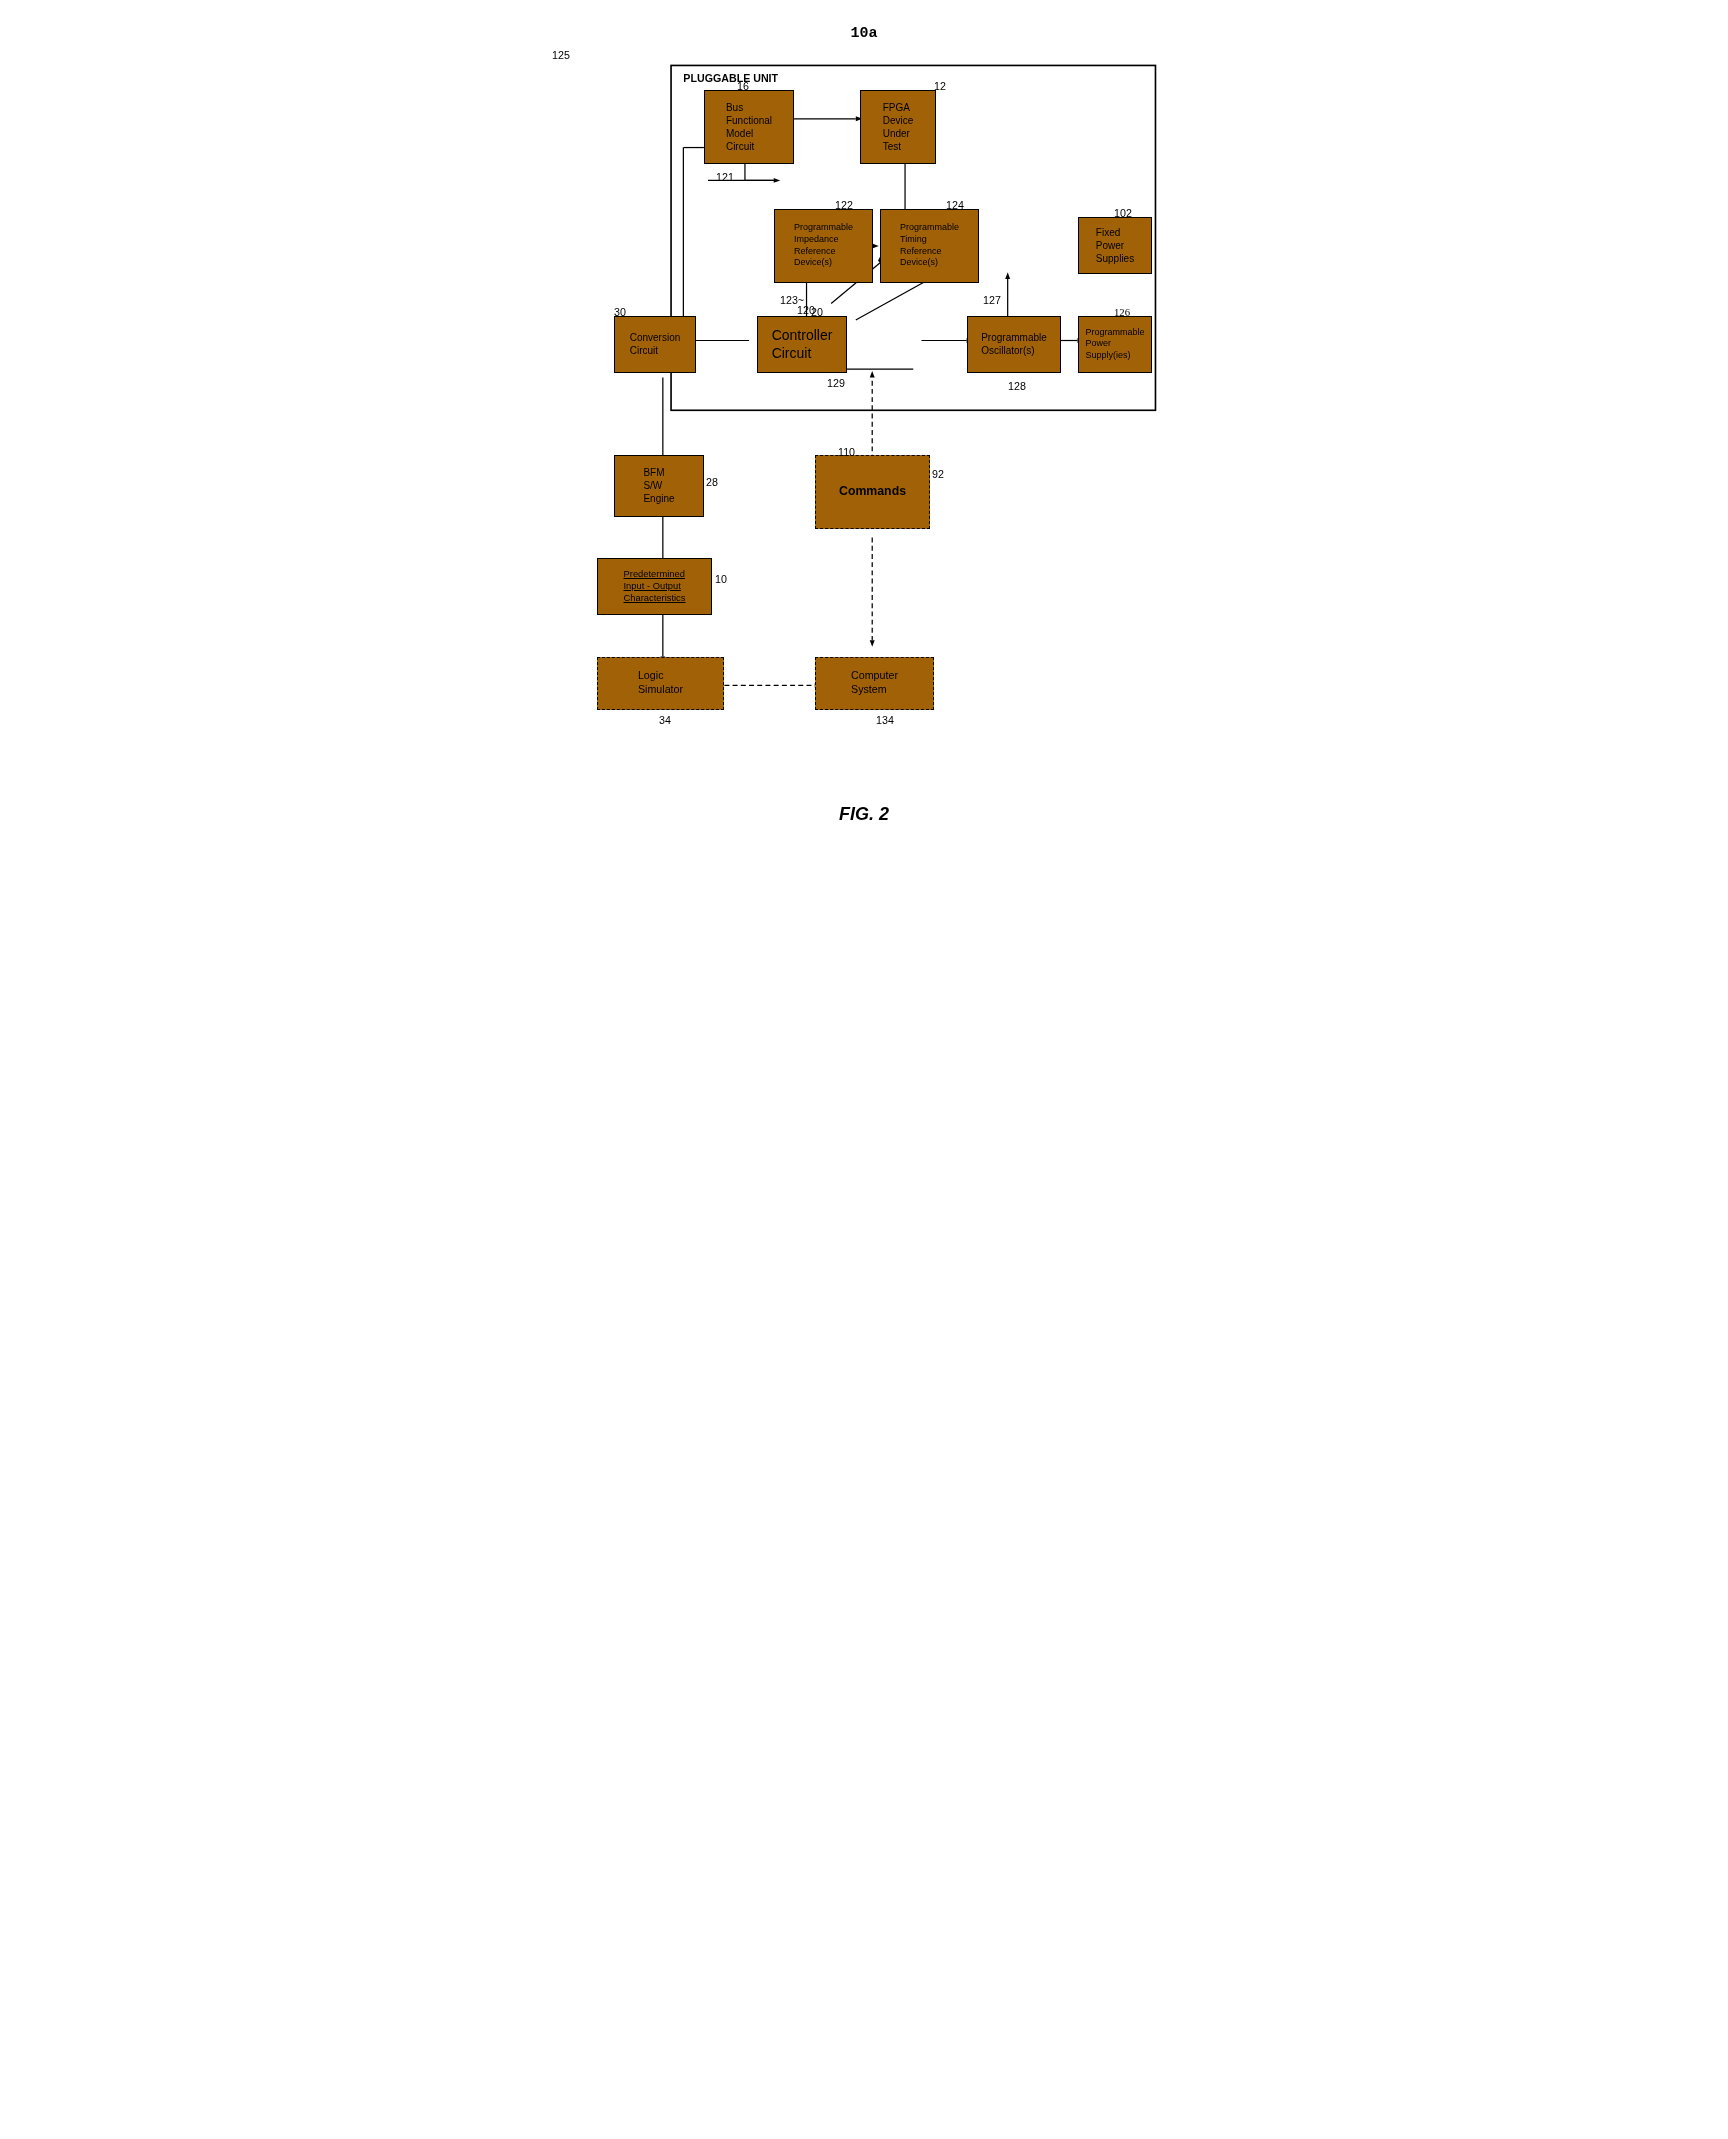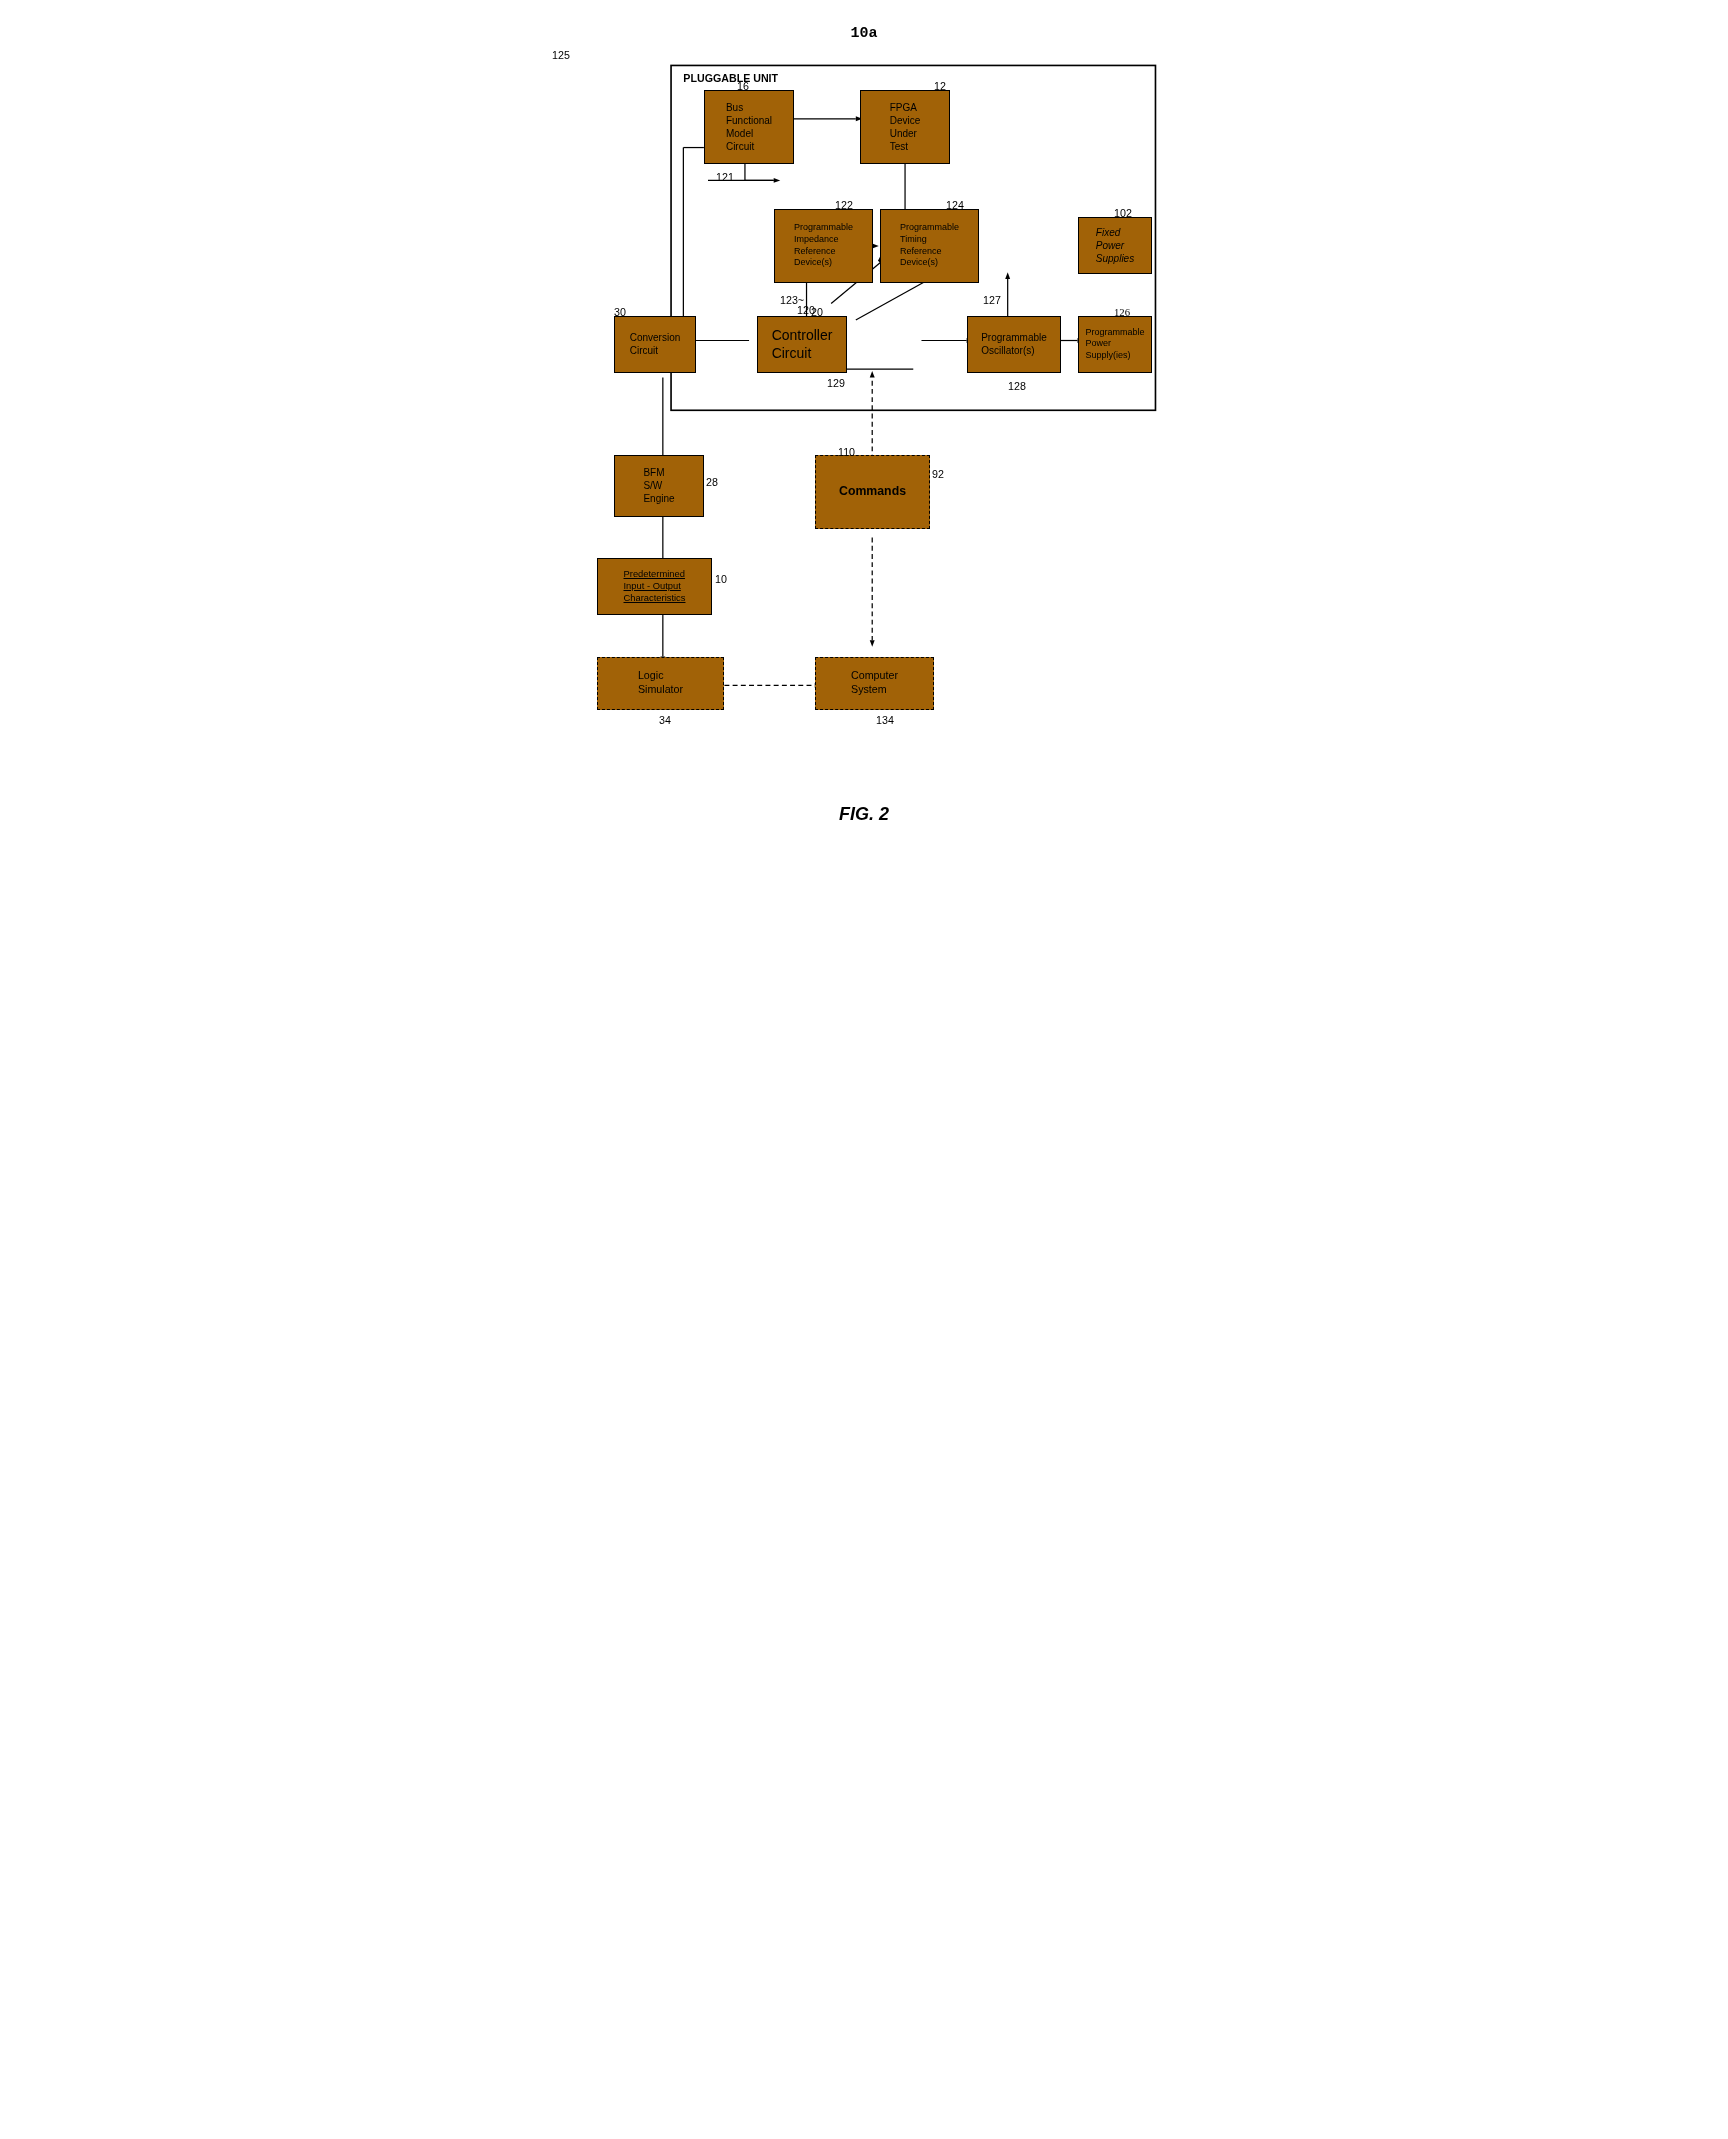--- a/index.html
+++ b/index.html
@@ -146,21 +146,21 @@
     </svg>
 
     <div class="box" style="left:152px; top:41px; width:90px; height:74px; font-size:10px;">
       <span style="white-space:pre-line;">Bus
 Functional
 Model
 Circuit</span>
     </div>
     <span class="ref-label" style="left:185px; top:31px;">16</span>
 
-    <div class="box" style="left:308px; top:41px; width:90px; height:74px; font-size:10px;">
+    <div class="box" style="left:308px; top:41px; width:76px; height:74px; font-size:10px;">
       <span style="white-space:pre-line;">FPGA
 Device
 Under
 Test</span>
     </div>
     <span class="ref-label" style="left:382px; top:31px;">12</span>
 
     <div class="box" style="left:222px; top:160px; width:99px; height:74px; font-size:9px;">
       <span style="white-space:pre-line;">Programmable
 Impedance
@@ -171,21 +171,21 @@
 
     <div class="box" style="left:328px; top:160px; width:99px; height:74px; font-size:9px;">
       <span style="white-space:pre-line;">Programmable
 Timing
 Reference
 Device(s)</span>
     </div>
     <span class="ref-label" style="left:394px; top:150px;">124</span>
 
     <div class="box" style="left:526px; top:168px; width:74px; height:57px; font-size:10px;">
-      <span style="white-space:pre-line;font-style:italic;">Fixed
+      <span style="white-space:pre-line;">Fixed
 Power
 Supplies</span>
     </div>
     <span class="ref-label" style="left:562px; top:158px;">102</span>
 
     <div class="box" style="left:62px; top:267px; width:82px; height:57px; font-size:10px;">
       <span style="white-space:pre-line;">Conversion
 Circuit</span>
     </div>
     <span class="ref-label" style="left:62px; top:257px;">30</span>

